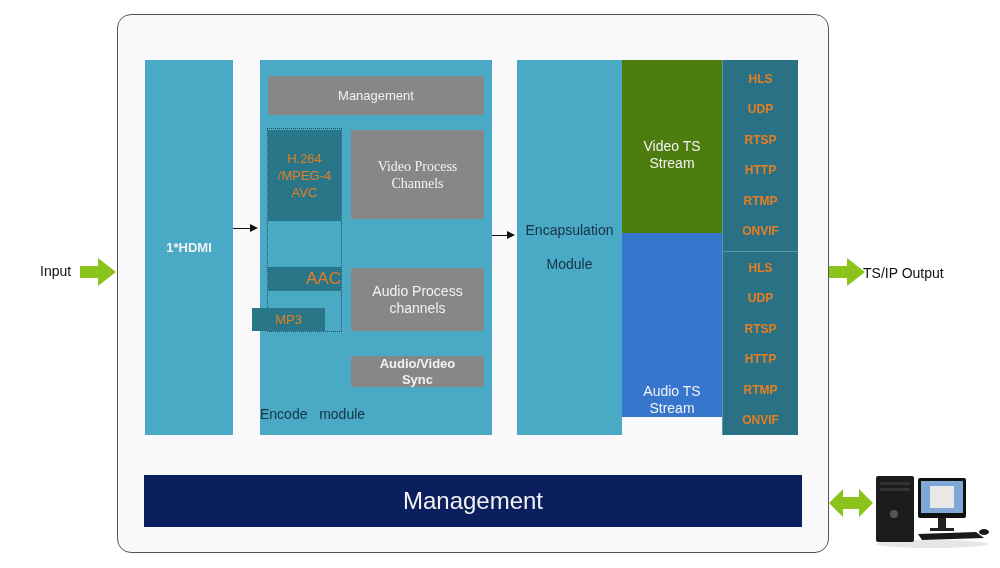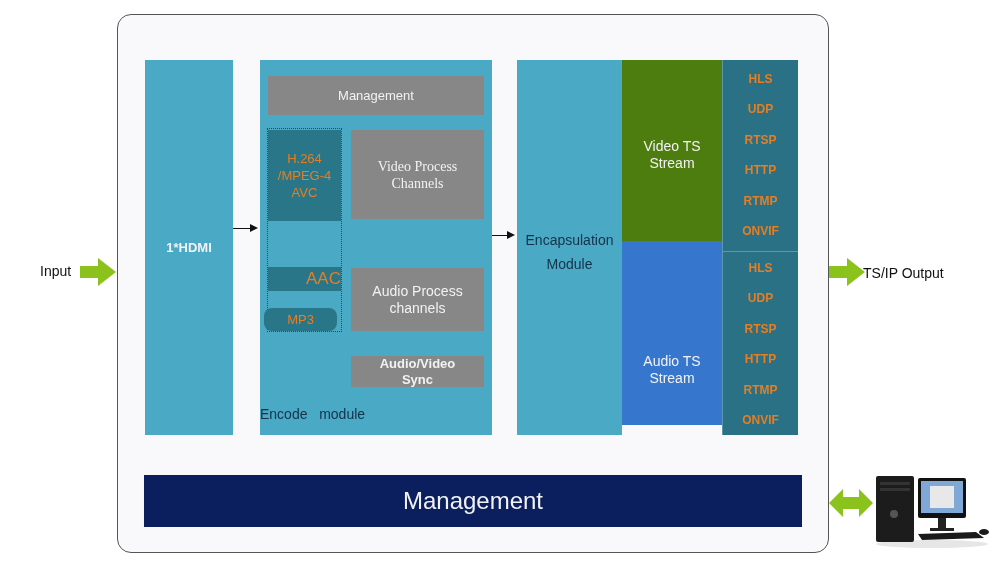--- a/index.html
+++ b/index.html
@@ -57,49 +57,49 @@
 </div>
 
 <div class="abs gray" style="left:351px; top:130px; width:133px; height:89px; font-size:14px; white-space:pre-line; line-height:17px;font-family:Liberation Serif, serif;">
   <span>Video Process
 Channels</span>
 </div>
 
 <div class="abs codec" style="left:268px; top:267px; width:73px; height:24px; font-size:17px;justify-content:flex-end;">
   <span>AAC</span>
 </div>
-<div class="abs codec" style="left:264px; top:308px; width:73px; height:23px; font-size:13px;border-radius:8px;">
+<div class="abs codec" style="left:252px; top:308px; width:73px; height:23px; font-size:13px;">
   <span>MP3</span>
 </div>
 
 <div class="abs gray" style="left:351px; top:268px; width:133px; height:63px; font-size:14px; white-space:pre-line; line-height:17px;">
   <span>Audio Process
 channels</span>
 </div>
 
 <div class="abs gray" style="left:351px; top:356px; width:133px; height:31px; font-size:13px; white-space:pre-line; line-height:16px;font-weight:bold;">
   <span>Audio/Video
 Sync</span>
 </div>
 
 <div class="abs" style="left:260px; top:406px; width:216px; text-align:left; color:#15324a; font-size:14px; white-space:pre;">Encode   module</div>
 
 <div class="abs arrow-line" style="left:492px; top:235px; width:16px;"></div>
 <div class="abs arrow-head" style="left:507px; top:231px;"></div>
 
 <div class="abs teal" style="left:517px; top:60px; width:105px; height:375px;"></div>
-<div class="abs" style="left:517px; top:232px; width:105px; text-align:center; color:#15324a; font-size:14px;">Encapsulation</div>
+<div class="abs" style="left:517px; top:222px; width:105px; text-align:center; color:#15324a; font-size:14px;">Encapsulation</div>
 <div class="abs" style="left:517px; top:256px; width:105px; text-align:center; color:#15324a; font-size:14px;">Module</div>
 
 <div class="abs center" style="left:622px; top:60px; width:100px; height:191px; background:#4d7c0f; color:#f2f2f2; font-size:14px; white-space:pre-line; line-height:17px; align-items:flex-start; padding-top:78px;">
   <span>Video TS
 Stream</span>
 </div>
 
-<div class="abs center" style="left:622px; top:241px; width:100px; height:184px; background:#3676cc; color:#f2f2f2; font-size:14px; white-space:pre-line; line-height:17px; align-items:center; padding-top:74px;">
+<div class="abs center" style="left:622px; top:233px; width:100px; height:184px; background:#3676cc; color:#f2f2f2; font-size:14px; white-space:pre-line; line-height:17px; align-items:flex-end; padding-top:74px;">
   <span>Audio TS
 Stream</span>
 </div>
 
 <div class="abs" style="left:722px; top:60px; width:76px; height:191px; background:#2b7185; border-left:1px solid #5a99ab;">
   <div class="proto" style="top:12px;">HLS</div>
   <div class="proto" style="top:42px;">UDP</div>
   <div class="proto" style="top:73px;">RTSP</div>
   <div class="proto" style="top:103px;">HTTP</div>
   <div class="proto" style="top:134px;">RTMP</div>

